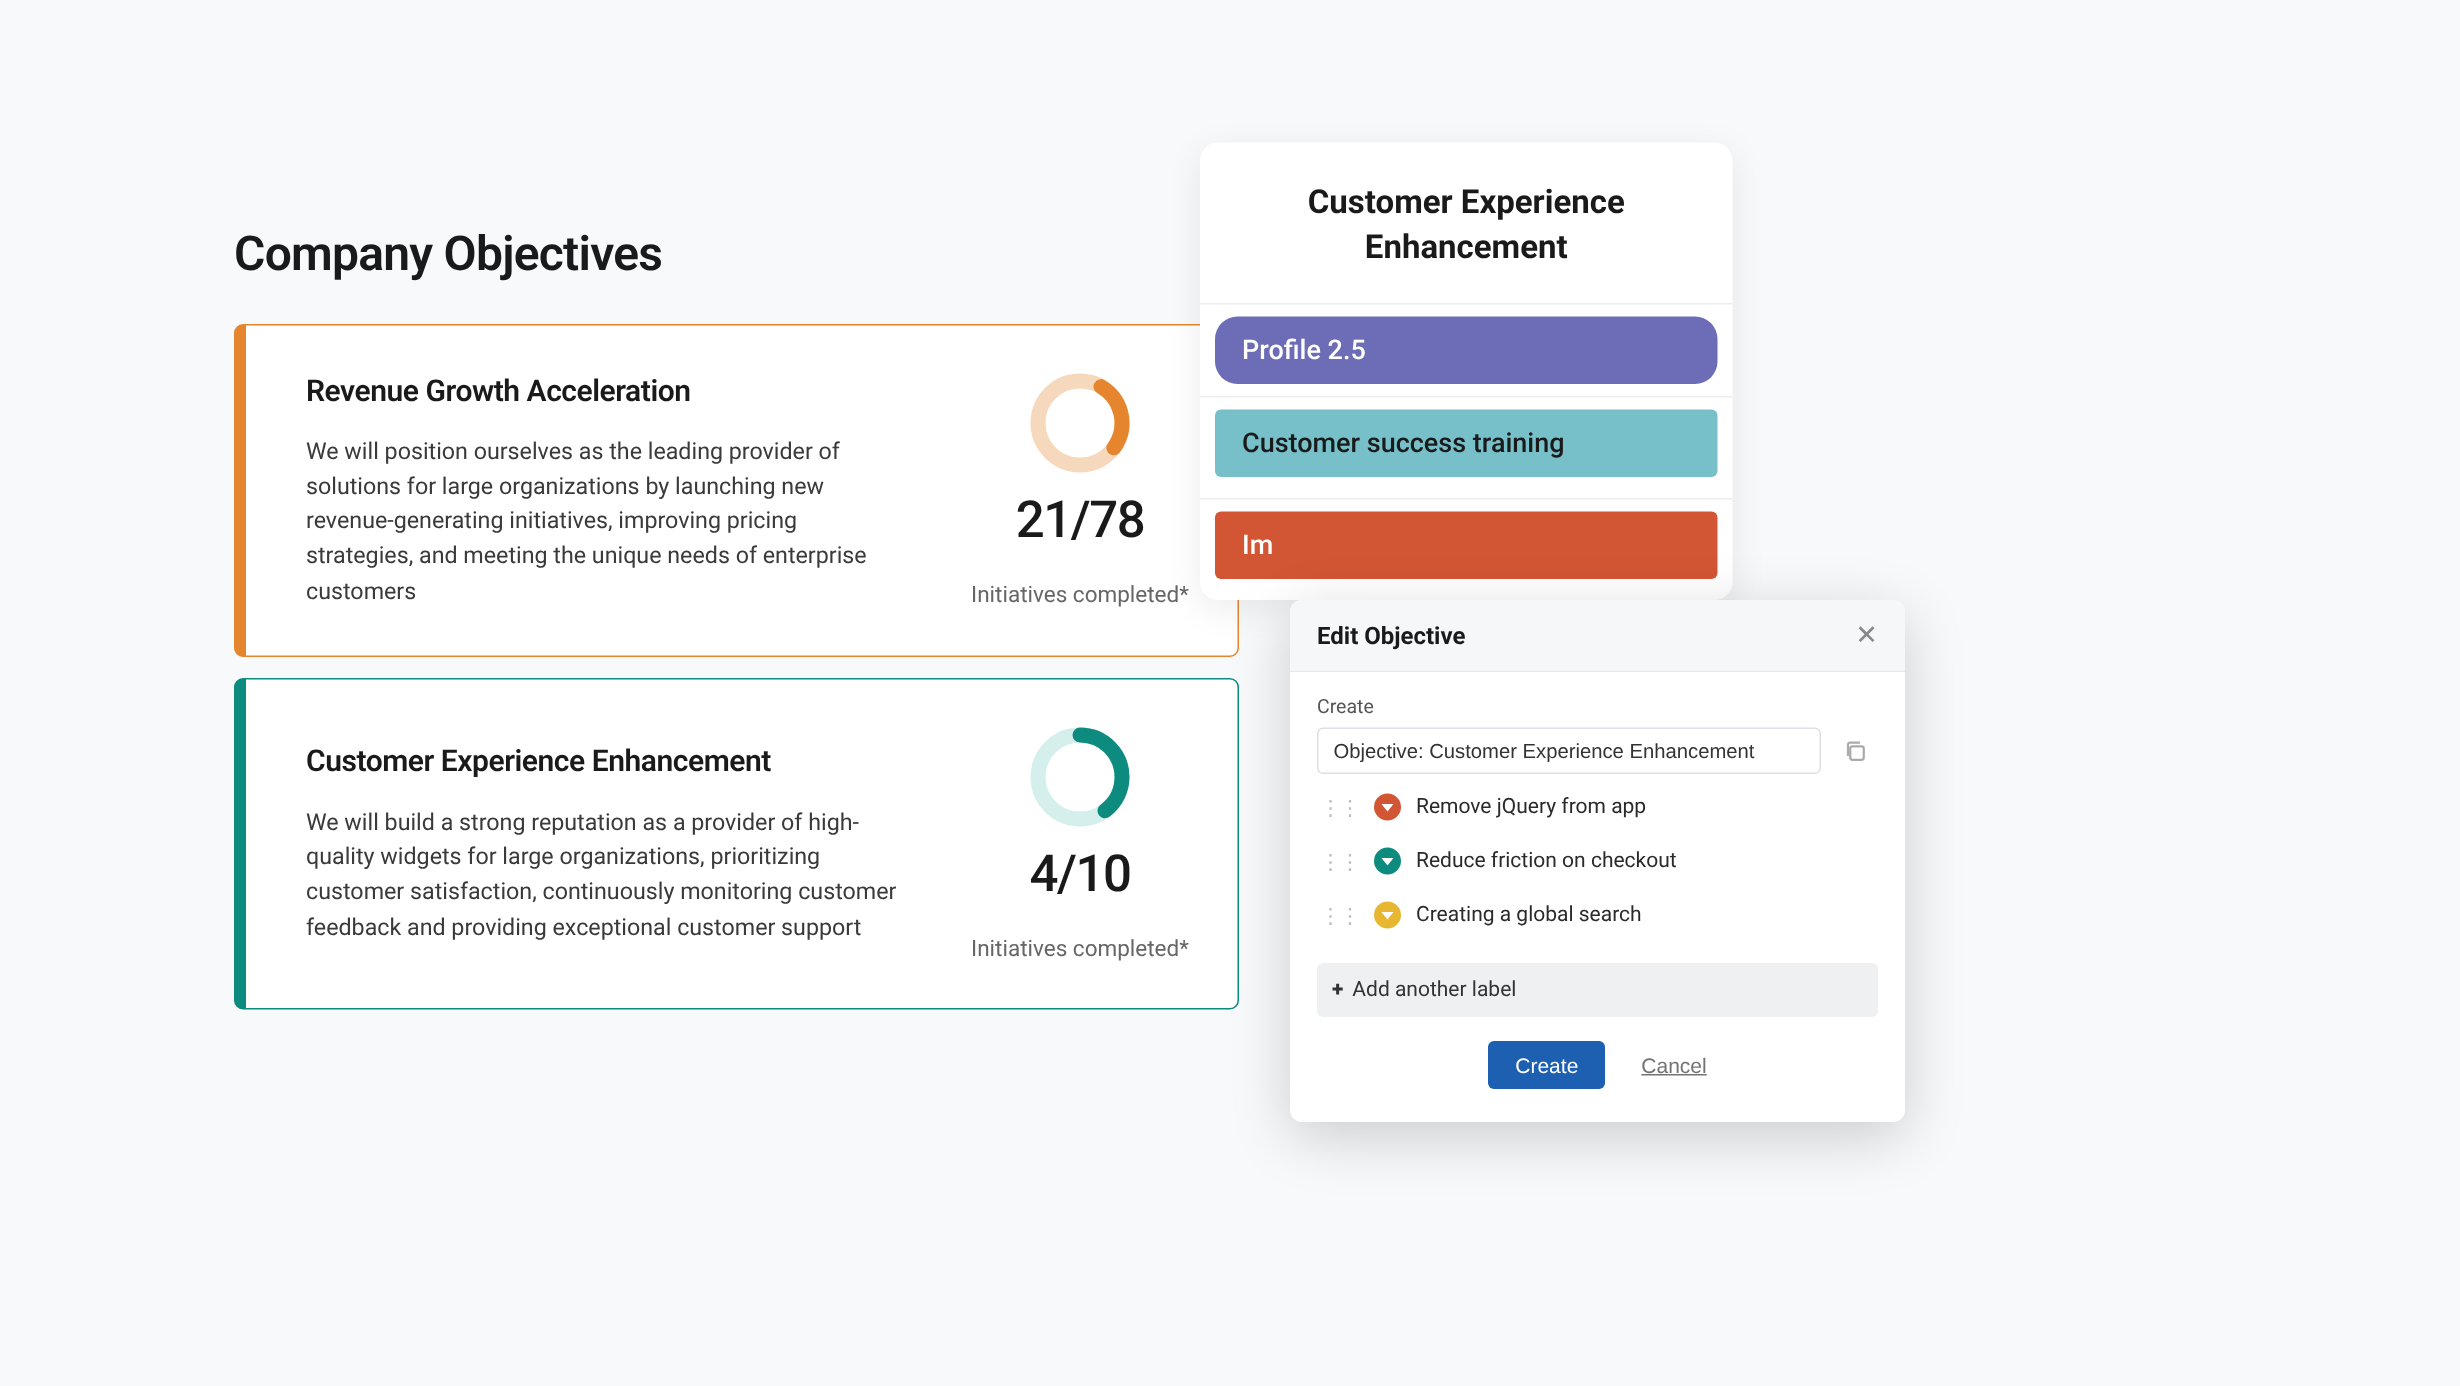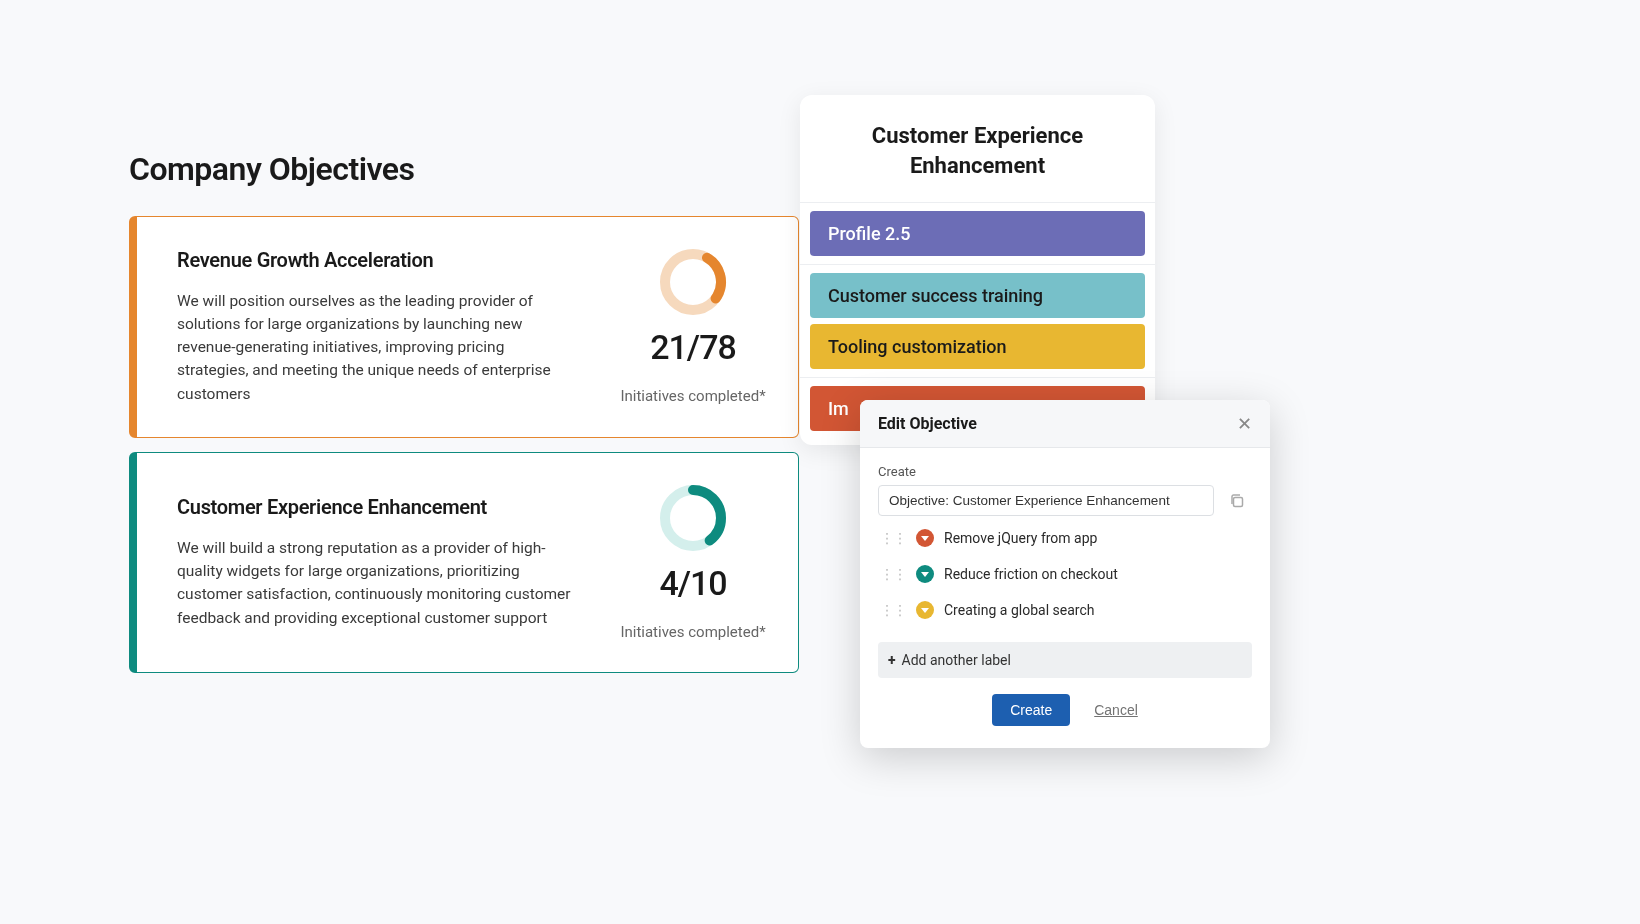--- a/index.html
+++ b/index.html
@@ -8,21 +8,21 @@
     height: 924px;
     background: #f8f9fb;
     font-family: -apple-system, BlinkMacSystemFont, "Segoe UI", Roboto, Helvetica, Arial, sans-serif;
     position: relative;
     color: #1a1a1a;
   }
 
   
   .objectives-wrap {
     position: absolute;
-    left: 129px;
+    left: 156px;
     top: 150px;
     width: 670px;
   }
   .page-title {
     font-size: 32px;
     font-weight: 600;
     letter-spacing: -0.5px;
     margin-bottom: 28px;
     color: #1a1a1a;
   }
@@ -72,21 +72,21 @@
   }
   .epic-section:last-child { border-bottom: none; padding-bottom: 14px; }
   .pill {
     border-radius: 4px;
     padding: 12px 18px;
     font-size: 18px;
     font-weight: 500;
     color: #1a1a1a;
     cursor: pointer;
   }
-  .pill.purple { background: #6c6db6; color: #fff; }
+  .pill.purple { background: #6c6db6; color: #fff; border-radius: 15px; }
   .pill.blue   { background: #77c0c9; color: #1a1a1a; margin-bottom: 6px; }
   .pill.yellow { background: #e8b731; color: #1a1a1a; }
   .pill.red    { background: #d25634; color: #fff; }
 
   
   .modal {
     position: absolute;
     left: 860px;
     top: 400px;
     width: 410px;
@@ -222,21 +222,20 @@
 
 <aside class="epic-card">
   <div class="epic-header">Customer Experience Enhancement</div>
 
   <div class="epic-section">
     <div class="pill purple">Profile 2.5</div>
   </div>
 
   <div class="epic-section">
     <div class="pill blue">Customer success training</div>
-    <div class="pill yellow">Tooling customization</div>
   </div>
 
   <div class="epic-section">
     <div class="pill red">Im</div>
   </div>
 </aside>
 
 <div class="modal">
   <div class="modal-head">
     <div class="modal-title">Edit Objective</div>

